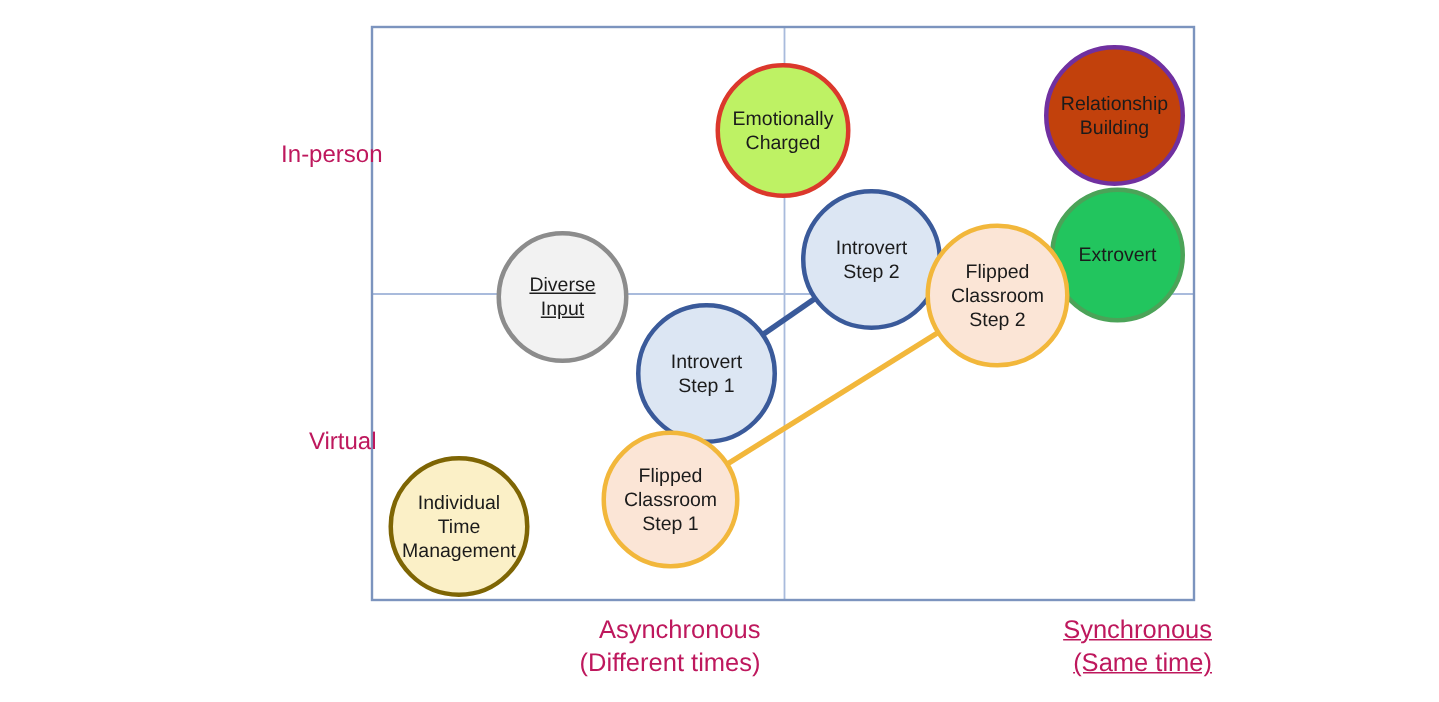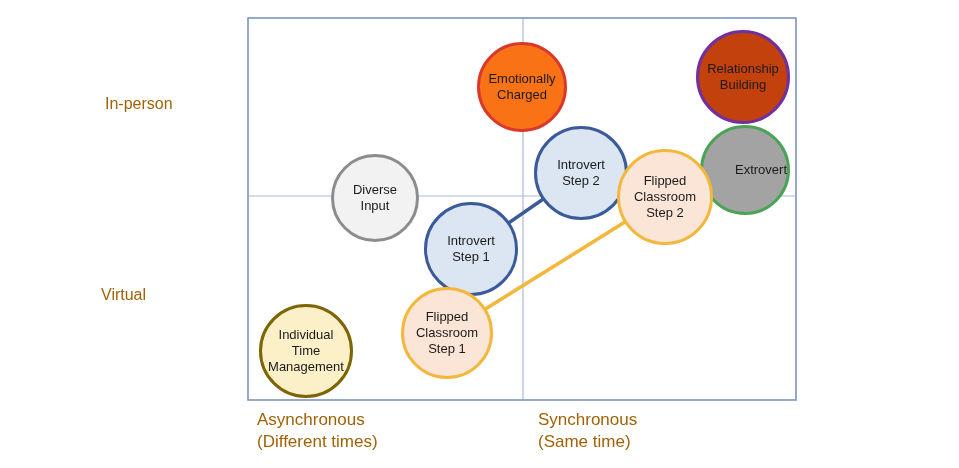--- a/index.html
+++ b/index.html
@@ -9,52 +9,52 @@
   }
   #plot-svg{position:absolute;left:0;top:0;}
   .node{
     position:absolute;box-sizing:border-box;border-radius:50%;
     border:3px solid #000;display:flex;align-items:center;justify-content:center;
   }
   .node-label{
     white-space:pre-line;text-align:center;font-size:13px;line-height:1.24;color:#1b1b1b;
   }
   .axis-label{
-    position:absolute;text-align:left;white-space:pre-line;color:#a16207;
+    position:absolute;text-align:right;white-space:pre-line;color:#be185d;
   }
   .y-axis-label{width:150px;font-size:16px;}
   .x-axis-label{width:250px;font-size:17px;line-height:1.32;}
 </style>
 </head>
 <body>
 
 <div id="canvas">
 
   <svg id="plot-svg" width="959" height="468">
     <line x1="523" y1="18" x2="523" y2="400" stroke-width="1.2" fill="none" stroke="#A9BBDC"></line>
     <line x1="248" y1="196" x2="796" y2="196" stroke-width="1.2" fill="none" stroke="#A9BBDC"></line>
     <rect x="248" y="18" width="548" height="382" fill="none" stroke-width="1.6" stroke="#7C94BE"></rect>
     <line stroke-width="3.6" fill="none" x1="471" y1="249" x2="581" y2="173" stroke="#3A5A9A"></line>
     <line stroke-width="3.6" fill="none" x1="447" y1="333" x2="665" y2="197" stroke="#F2B73B"></line>
   </svg>
 
-  <div class="node" style="left: 331px; top: 154px; width: 88px; height: 88px; border-color: rgb(140, 140, 140); background: rgb(242, 242, 242);">
+  <div class="node" style="left: 331px; top: 154px; width: 88px; height: 88px; border-color: rgb(140, 140, 140); background: rgb(242, 242, 242); text-decoration: underline;">
     <span class="node-label">Diverse
 Input</span>
   </div>
-  <div class="node" style="left: 477px; top: 42px; width: 90px; height: 90px; border-color: rgb(219, 56, 44); background: #f97316;">
+  <div class="node" style="left: 477px; top: 42px; width: 90px; height: 90px; border-color: rgb(219, 56, 44); background: #bef264;">
     <span class="node-label">Emotionally
 Charged</span>
   </div>
   <div class="node" style="left: 259px; top: 304px; width: 94px; height: 94px; border-color: rgb(126, 101, 4); background: rgb(251, 240, 199);">
     <span class="node-label">Individual
 Time
 Management</span>
   </div>
-  <div class="node" style="left: 700px; top: 125px; width: 90px; height: 90px; border-color: rgb(75, 163, 88); background: #a3a3a3; justify-content: flex-end;">
+  <div class="node" style="left: 700px; top: 125px; width: 90px; height: 90px; border-color: rgb(75, 163, 88); background: #22c55e;">
     <span class="node-label">Extrovert</span>
   </div>
   <div class="node" style="left: 696px; top: 30px; width: 94px; height: 94px; border-color: rgb(112, 48, 160); background: #c2410c;">
     <span class="node-label">Relationship
 Building</span>
   </div>
   <div class="node" style="left: 534px; top: 126px; width: 94px; height: 94px; border-color: rgb(58, 90, 154); background: rgb(220, 230, 243);">
     <span class="node-label">Introvert
 Step 2</span>
   </div>
@@ -70,16 +70,16 @@
   <div class="node" style="left: 617px; top: 149px; width: 96px; height: 96px; border-color: rgb(242, 183, 59); background: rgb(251, 229, 214);">
     <span class="node-label">Flipped
 Classroom
 Step 2</span>
   </div>
 
   <div class="axis-label y-axis-label" style="left:105px;top:95px;">In-person</div>
   <div class="axis-label x-axis-label" style="left:257px;top:409px;">Asynchronous
 (Different times)</div>
   <div class="axis-label y-axis-label" style="left:101px;top:286px;">Virtual</div>
-  <div class="axis-label x-axis-label" style="left:538px;top:409px;">Synchronous
+  <div class="axis-label x-axis-label" style="left:558px;top:409px;text-decoration:underline;">Synchronous
 (Same time)</div>
 
 </div>
 
 </body></html>

